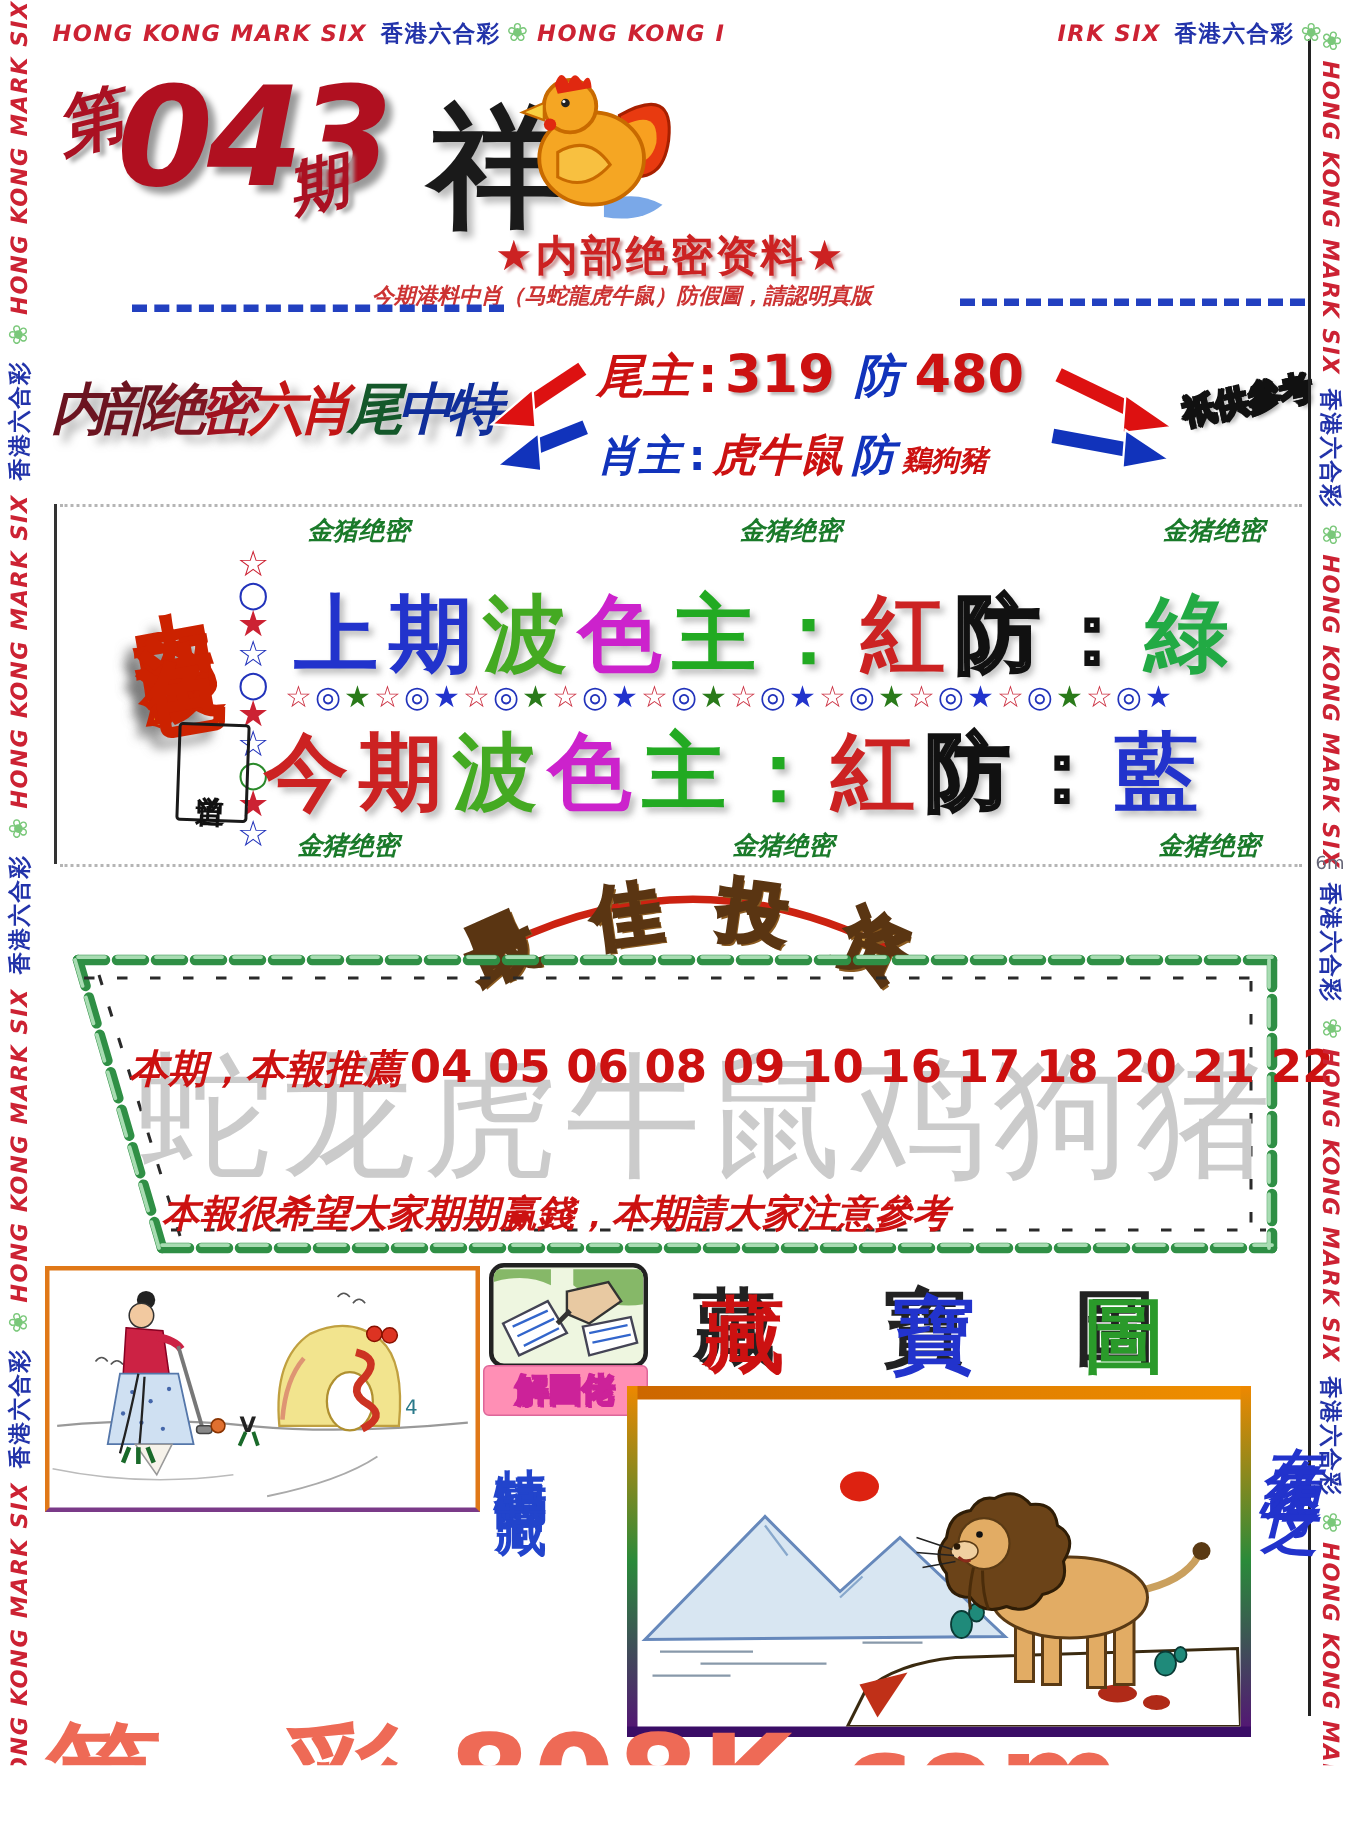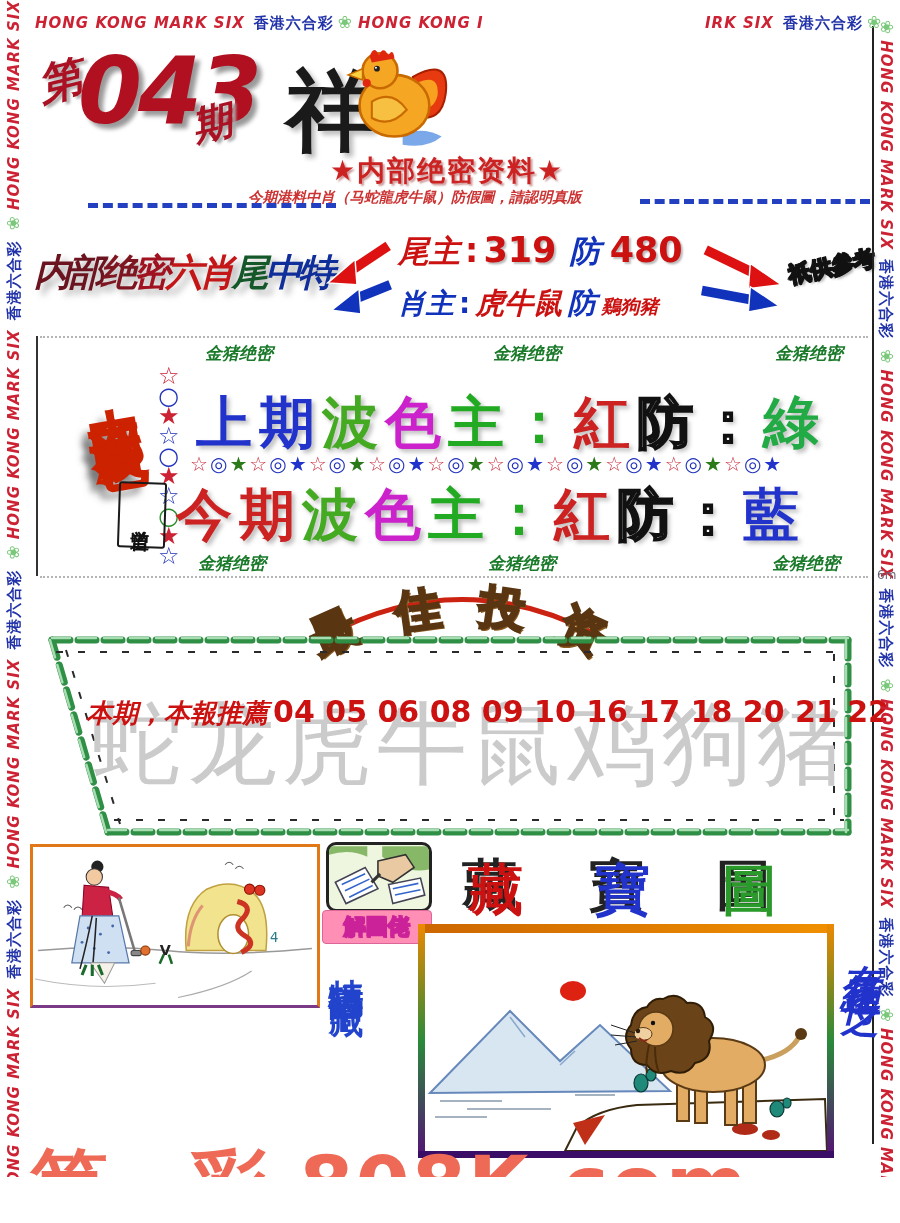--- a/index.html
+++ b/index.html
@@ -189,20 +189,21 @@
         <path d="M794,36 L794,200"></path>
     </g>
   </svg>
 
   <div class="abs" style="left:92px;top:684px;font-size:90px;color:#cbcbcb;letter-spacing:5px;z-index:1;font-family:'DejaVu Serif',serif;">蛇龙虎牛鼠鸡狗猪</div>
 
   <div class="abs" style="left:86px;top:694px;white-space:nowrap;z-index:2;">
     <span style="font-size:26px;font-weight:bold;font-style:italic;color:#cc1111;">本期，本報推薦</span>
     <span class="num-red" style="font-size:30px;">04 05 06 08 09 10 16 17 18 20 21 22 28 29</span>
   </div>
+  <div class="abs" style="left:108px;top:792px;font-size:25px;font-weight:bold;font-style:italic;color:#cc1111;z-index:2;">本報很希望大家期期赢錢，本期請大家注意參考</div>
 
   <div class="abs" style="left:30px;top:844px;width:284px;height:158px;background:#fff;z-index:2;
               border:3px solid;border-color:#e07818 #e07818 #7a3a88 #e07818;">
     <svg viewBox="0 0 278 152" style="width:100%;height:100%;">
       <path d="M5,100 Q70,94 130,100 T273,98" fill="none" stroke="#999" stroke-width="1.5"></path>
       <path d="M2,128 Q60,140 120,132" fill="none" stroke="#bbb" stroke-width="1"></path>
       <path d="M30,58 q4,-5 8,0 M40,60 q4,-5 8,0" stroke="#555" stroke-width="1" fill="none"></path>
       <path d="M188,16 q4,-5 8,0 M198,20 q4,-5 8,0" stroke="#555" stroke-width="1" fill="none"></path>
       <circle cx="63" cy="18" r="6" fill="#222"></circle>
       <circle cx="60" cy="28" r="8" fill="#f2c9a0" stroke="#333" stroke-width="1"></circle>

